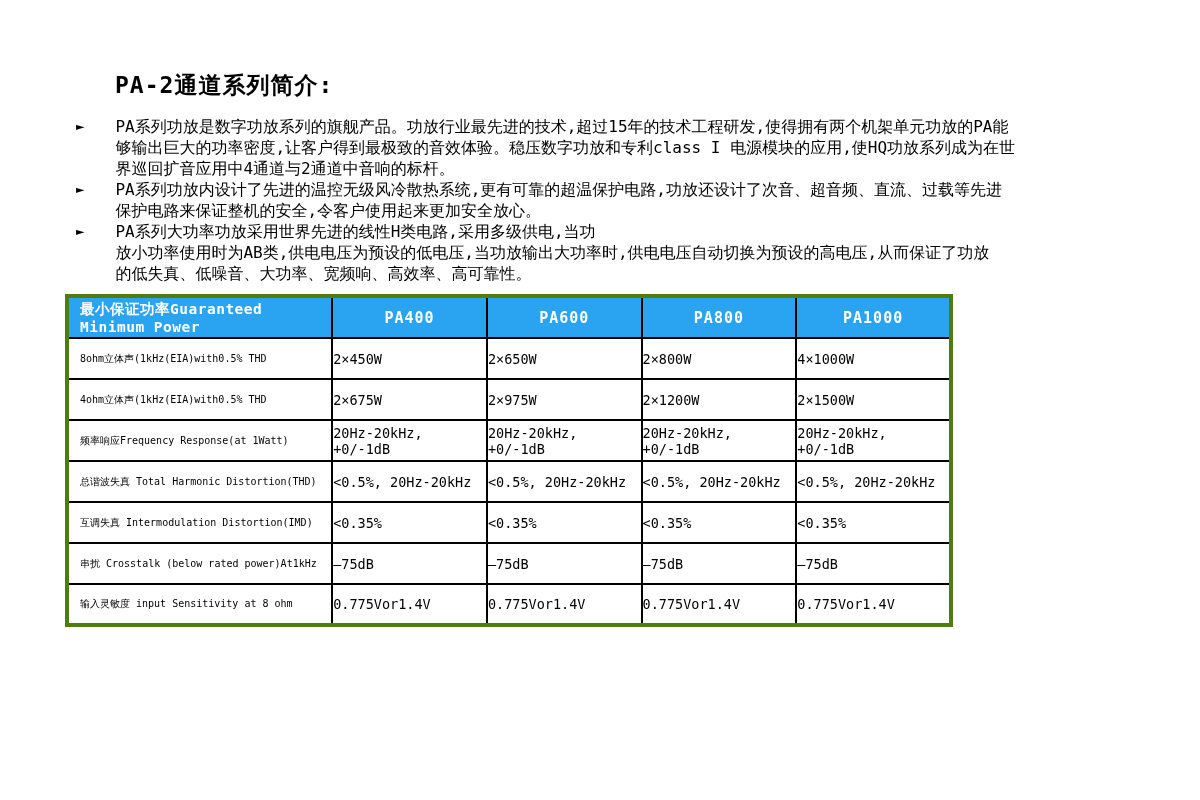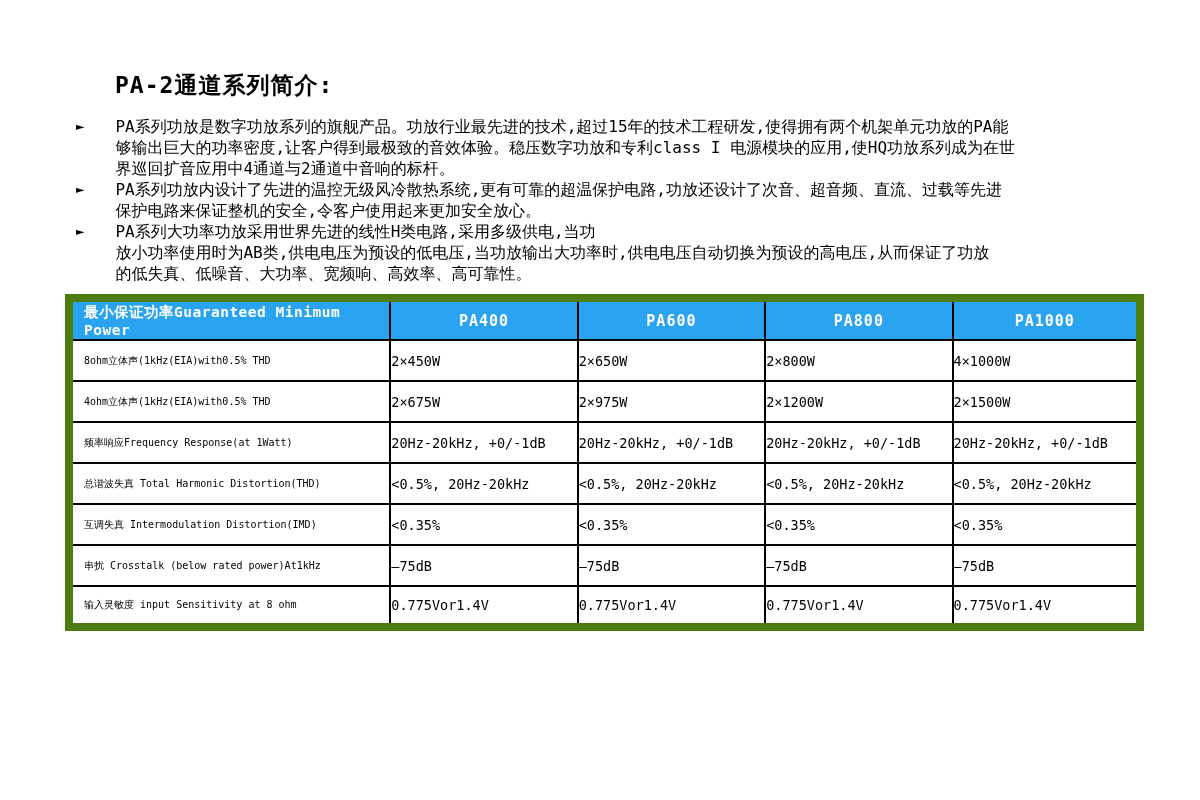--- a/index.html
+++ b/index.html
@@ -47,23 +47,23 @@
     line-height: 21px;
     white-space: pre-line;
     color: #000000;
     letter-spacing: 0px;
     margin-left: 24px;
   }
   table.spec {
     position: absolute;
     left: 65px;
     top: 294px;
-    width: 1079px;
+    width: 888px;
     border-collapse: collapse;
-    border: 8px solid #4d7c0f;
+    border: 4px solid #4d7c0f;
     table-layout: fixed;
   }
   table.spec th, table.spec td {
     border: 2px solid #000000;
     height: 41px;
     vertical-align: middle;
     overflow: hidden;
   }
   table.spec thead th {
     background: var(--accent, #2aa3f0);

